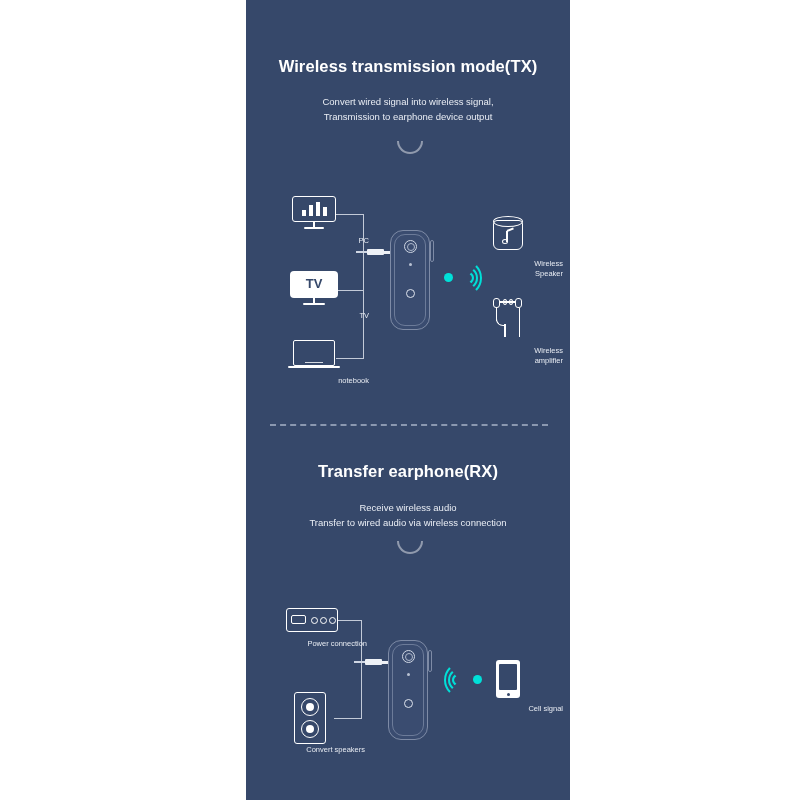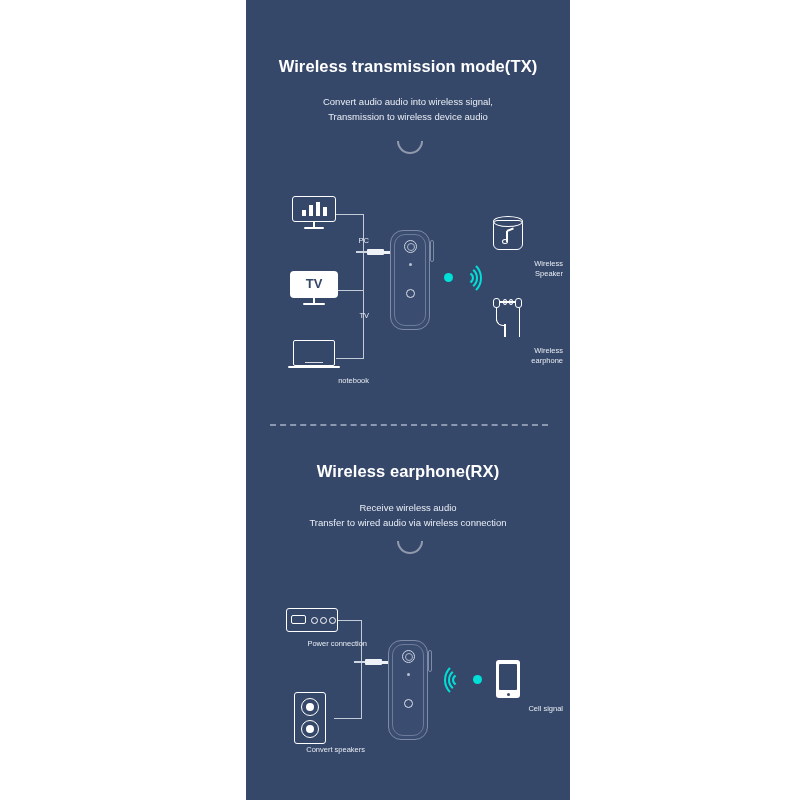--- a/index.html
+++ b/index.html
@@ -45,22 +45,22 @@
 </head>
 <body>
 
 <div class="stage">
   <div class="panel">
 
     <div>
 
       <div class="sec-title" style="top:57px;font-size:16.5px;">Wireless transmission mode(TX)</div>
 
-      <div class="sec-sub" style="top:94px;">Convert audio audio into wireless signal,</div>
-      <div class="sec-sub" style="top:109px;">Transmission to wireless device audio</div>
+      <div class="sec-sub" style="top:94px;">Convert wired signal into wireless signal,</div>
+      <div class="sec-sub" style="top:109px;">Transmission to earphone device output</div>
 
       <div class="arc-deco" style="left:151px;top:141px;"></div>
 
       <div class="wire h" style="left:90px;top:214px;width:28px;"></div>
       <div class="wire h" style="left:90px;top:290px;width:28px;"></div>
       <div class="wire h" style="left:90px;top:358px;width:28px;"></div>
       <div class="wire v" style="left:117px;top:214px;height:145px;"></div>
       <div class="wire h" style="left:117px;top:252px;width:16px;"></div>
 
       <div class="ic" style="left:46px;top:196px;width:44px;height:36px;">
@@ -126,28 +126,28 @@
         <div style="position:absolute;left:9px;top:4px;width:16px;height:2px;background:#fff;"></div>
         <div style="position:absolute;left:12px;top:2px;width:4px;height:6px;border:1.4px solid #fff;border-radius:50%;box-sizing:border-box;"></div>
         <div style="position:absolute;left:18px;top:2px;width:4px;height:6px;border:1.4px solid #fff;border-radius:50%;box-sizing:border-box;"></div>
         <div style="position:absolute;left:4.5px;top:11px;width:1.6px;height:13px;background:#fff;"></div>
         <div style="position:absolute;left:27.5px;top:11px;width:1.6px;height:13px;background:#fff;"></div>
         <div style="position:absolute;left:5px;top:22px;width:9px;height:7px;border:1.6px solid #fff;border-right:none;border-top:none;border-radius:0 0 0 8px;box-sizing:border-box;"></div>
         <div style="position:absolute;left:13px;top:27px;width:1.6px;height:13px;background:#fff;"></div>
         <div style="position:absolute;left:27.5px;top:24px;width:1.6px;height:16px;background:#fff;"></div>
       </div>
       <div class="lbl" style="left:207px;top:346px;">Wireless</div>
-      <div class="lbl" style="left:207px;top:356px;">earphone</div>
+      <div class="lbl" style="left:207px;top:356px;">amplifier</div>
     </div>
 
     <div class="divider"></div>
 
     <div>
 
-      <div class="sec-title" style="top:462px;font-size:16.5px;">Wireless earphone(RX)</div>
+      <div class="sec-title" style="top:462px;font-size:16.5px;">Transfer earphone(RX)</div>
 
       <div class="sec-sub" style="top:500px;">Receive wireless audio</div>
       <div class="sec-sub" style="top:515px;">Transfer to wired audio via wireless connection</div>
 
       <div class="arc-deco" style="left:151px;top:541px;"></div>
 
       <div class="wire h" style="left:92px;top:620px;width:24px;"></div>
       <div class="wire h" style="left:88px;top:718px;width:28px;"></div>
       <div class="wire v" style="left:115px;top:620px;height:99px;"></div>
       <div class="wire h" style="left:115px;top:662px;width:16px;"></div>

